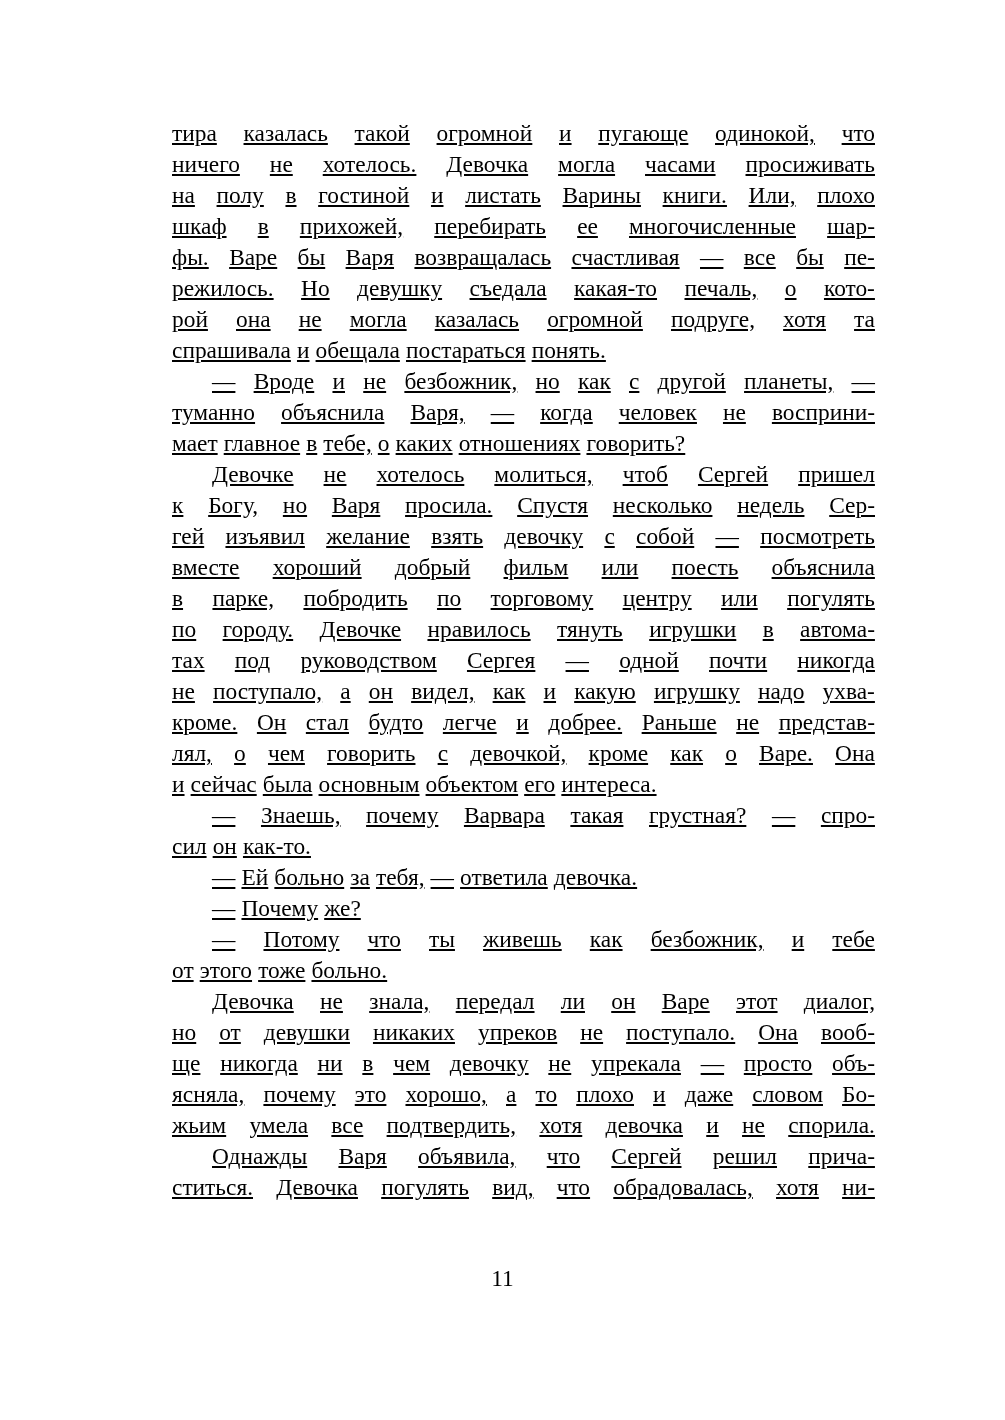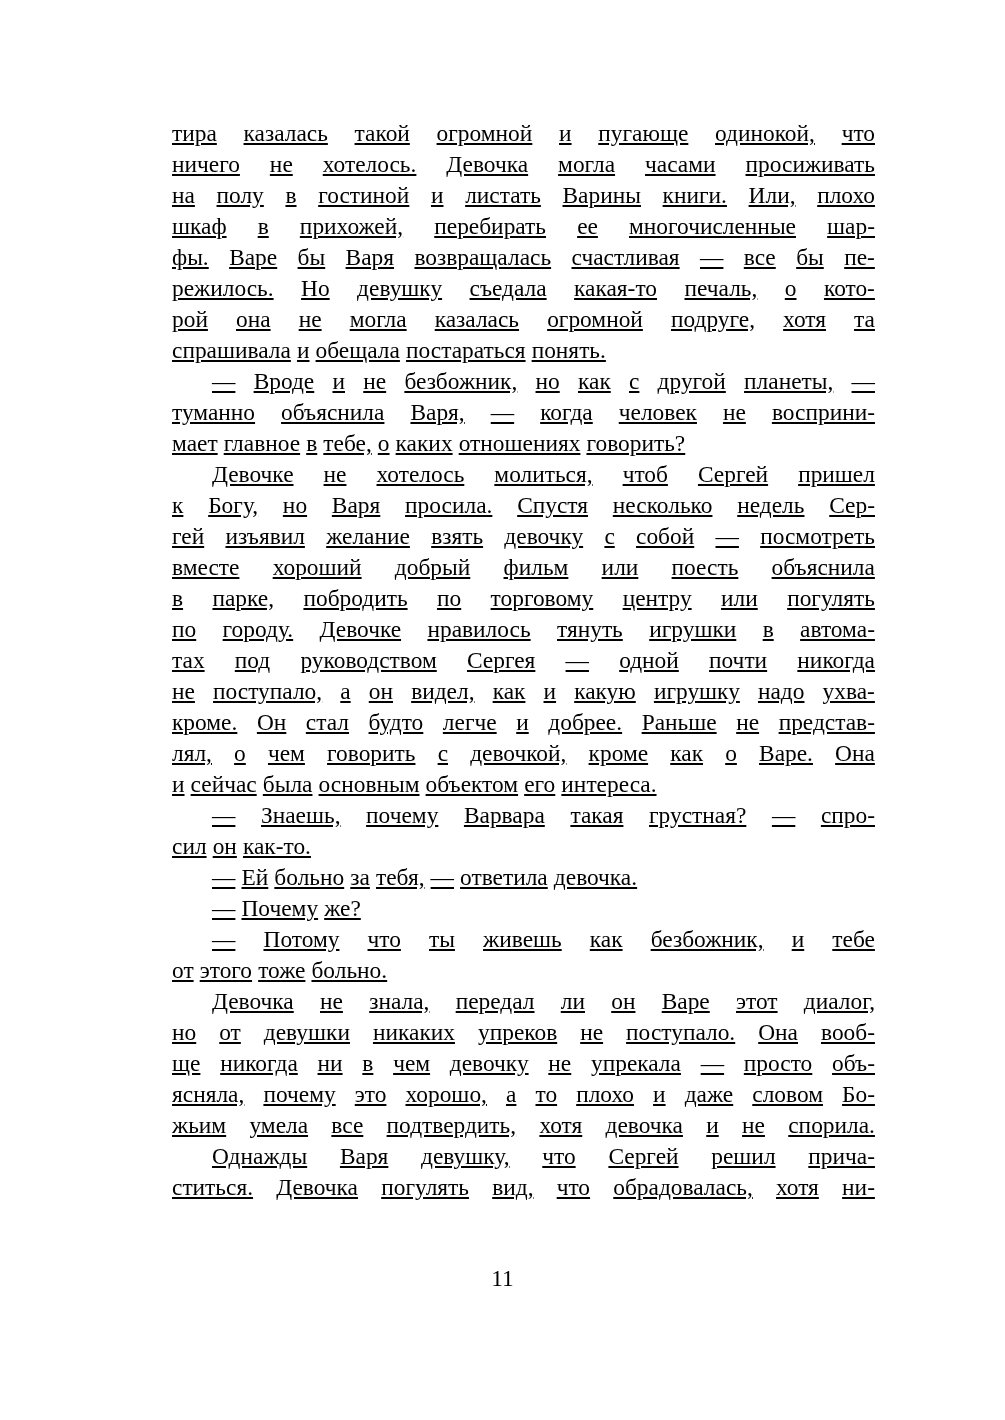--- a/index.html
+++ b/index.html
@@ -124,20 +124,20 @@
         <div class="line flush"><span class="w">от</span><span class="w">этого</span><span class="w">тоже</span><span class="w">больно.</span></div>
       </div>
       <div class="para">
         <div class="line justify indent"><span class="w">Девочка</span><span class="w">не</span><span class="w">знала,</span><span class="w">передал</span><span class="w">ли</span><span class="w">он</span><span class="w">Варе</span><span class="w">этот</span><span class="w">диалог,</span></div>
         <div class="line justify"><span class="w">но</span><span class="w">от</span><span class="w">девушки</span><span class="w">никаких</span><span class="w">упреков</span><span class="w">не</span><span class="w">поступало.</span><span class="w">Она</span><span class="w">вооб-</span></div>
         <div class="line justify"><span class="w">ще</span><span class="w">никогда</span><span class="w">ни</span><span class="w">в</span><span class="w">чем</span><span class="w">девочку</span><span class="w">не</span><span class="w">упрекала</span><span class="w">—</span><span class="w">просто</span><span class="w">объ-</span></div>
         <div class="line justify"><span class="w">ясняла,</span><span class="w">почему</span><span class="w">это</span><span class="w">хорошо,</span><span class="w">а</span><span class="w">то</span><span class="w">плохо</span><span class="w">и</span><span class="w">даже</span><span class="w">словом</span><span class="w">Бо-</span></div>
         <div class="line justify"><span class="w">жьим</span><span class="w">умела</span><span class="w">все</span><span class="w">подтвердить,</span><span class="w">хотя</span><span class="w">девочка</span><span class="w">и</span><span class="w">не</span><span class="w">спорила.</span></div>
       </div>
       <div class="para">
-        <div class="line justify indent"><span class="w">Однажды</span><span class="w">Варя</span><span class="w">девушку,</span><span class="w">что</span><span class="w">Сергей</span><span class="w">решил</span><span class="w">прича-</span></div>
+        <div class="line justify indent"><span class="w">Однажды</span><span class="w">Варя</span><span class="w">объявила,</span><span class="w">что</span><span class="w">Сергей</span><span class="w">решил</span><span class="w">прича-</span></div>
         <div class="line justify"><span class="w">ститься.</span><span class="w">Девочка</span><span class="w">погулять</span><span class="w">вид,</span><span class="w">что</span><span class="w">обрадовалась,</span><span class="w">хотя</span><span class="w">ни-</span></div>
       </div>
     </div>
 
   <div class="folio">11</div>
 
 </div>
 
 </body></html>

